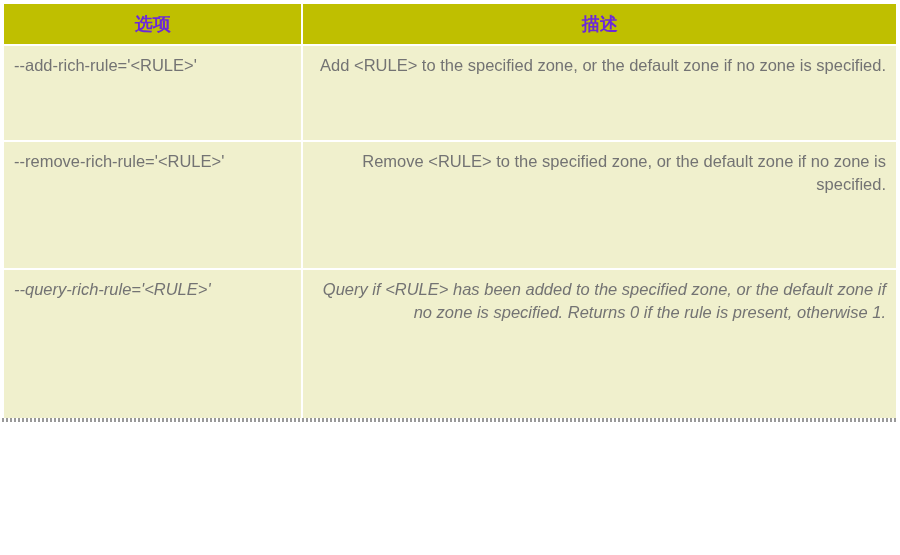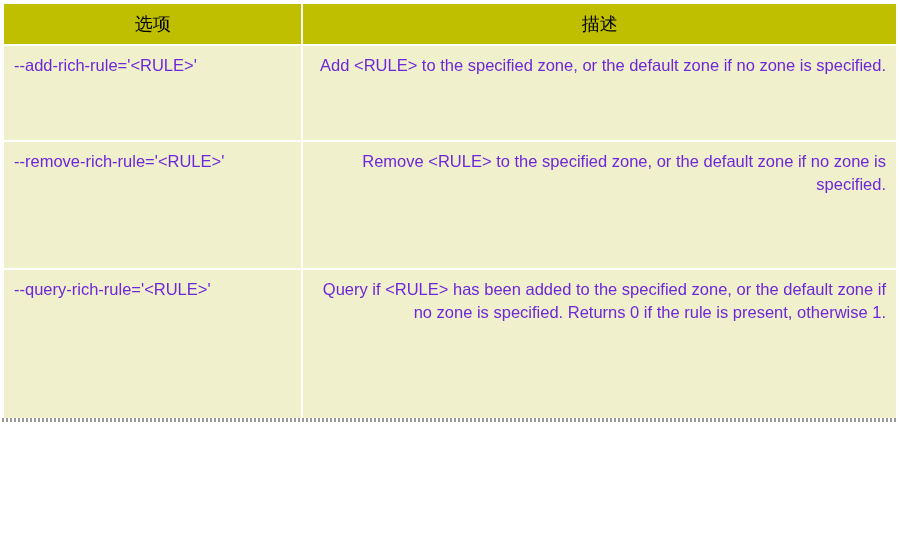--- a/index.html
+++ b/index.html
@@ -10,41 +10,41 @@
       font-family: "Comic Sans MS", "Chalkboard SE", sans-serif;
       padding: 2px;
     }
     .table {
       width: 896px;
       border-collapse: collapse;
       border-spacing: 0;
     }
     .hdr-row td {
       background: #bfbf00;
-      color: #000000;
-      font-weight: normal;
+      color: #6d28d9;
+      font-weight: bold;
       text-align: center;
       font-size: 18px;
       padding: 8px 6px;
       border: 2px solid #fff;
     }
     .data-row td {
       background: #f0f0cd;
-      color: #6d28d9;
+      color: #737373;
       font-size: 16.5px;
       line-height: 1.4;
       padding: 8px 10px;
       border: 2px solid #fff;
       vertical-align: top;
     }
     .col-option { width: 300px; }
     .col-desc { width: 596px; text-align: right; }
     .r0 td { height: 96px; }
     .r1 td { height: 128px; }
-    .r2 td { height: 150px; }
+    .r2 td { height: 150px; font-style: italic; }
     .r3 td { height: 100px; }
     .footer-edge {
       height: 4px;
       background-image: repeating-linear-gradient(90deg,#999 0,#999 2px,transparent 2px,transparent 4px);
       margin-top: -2px;
     }
   </style>
 </head>
 <body>
 

